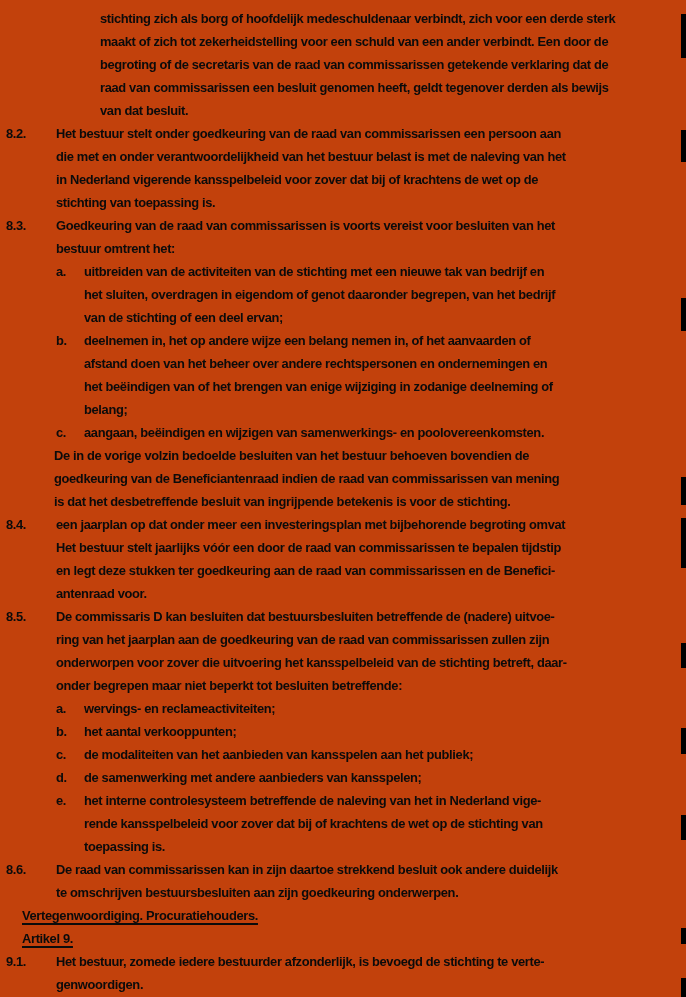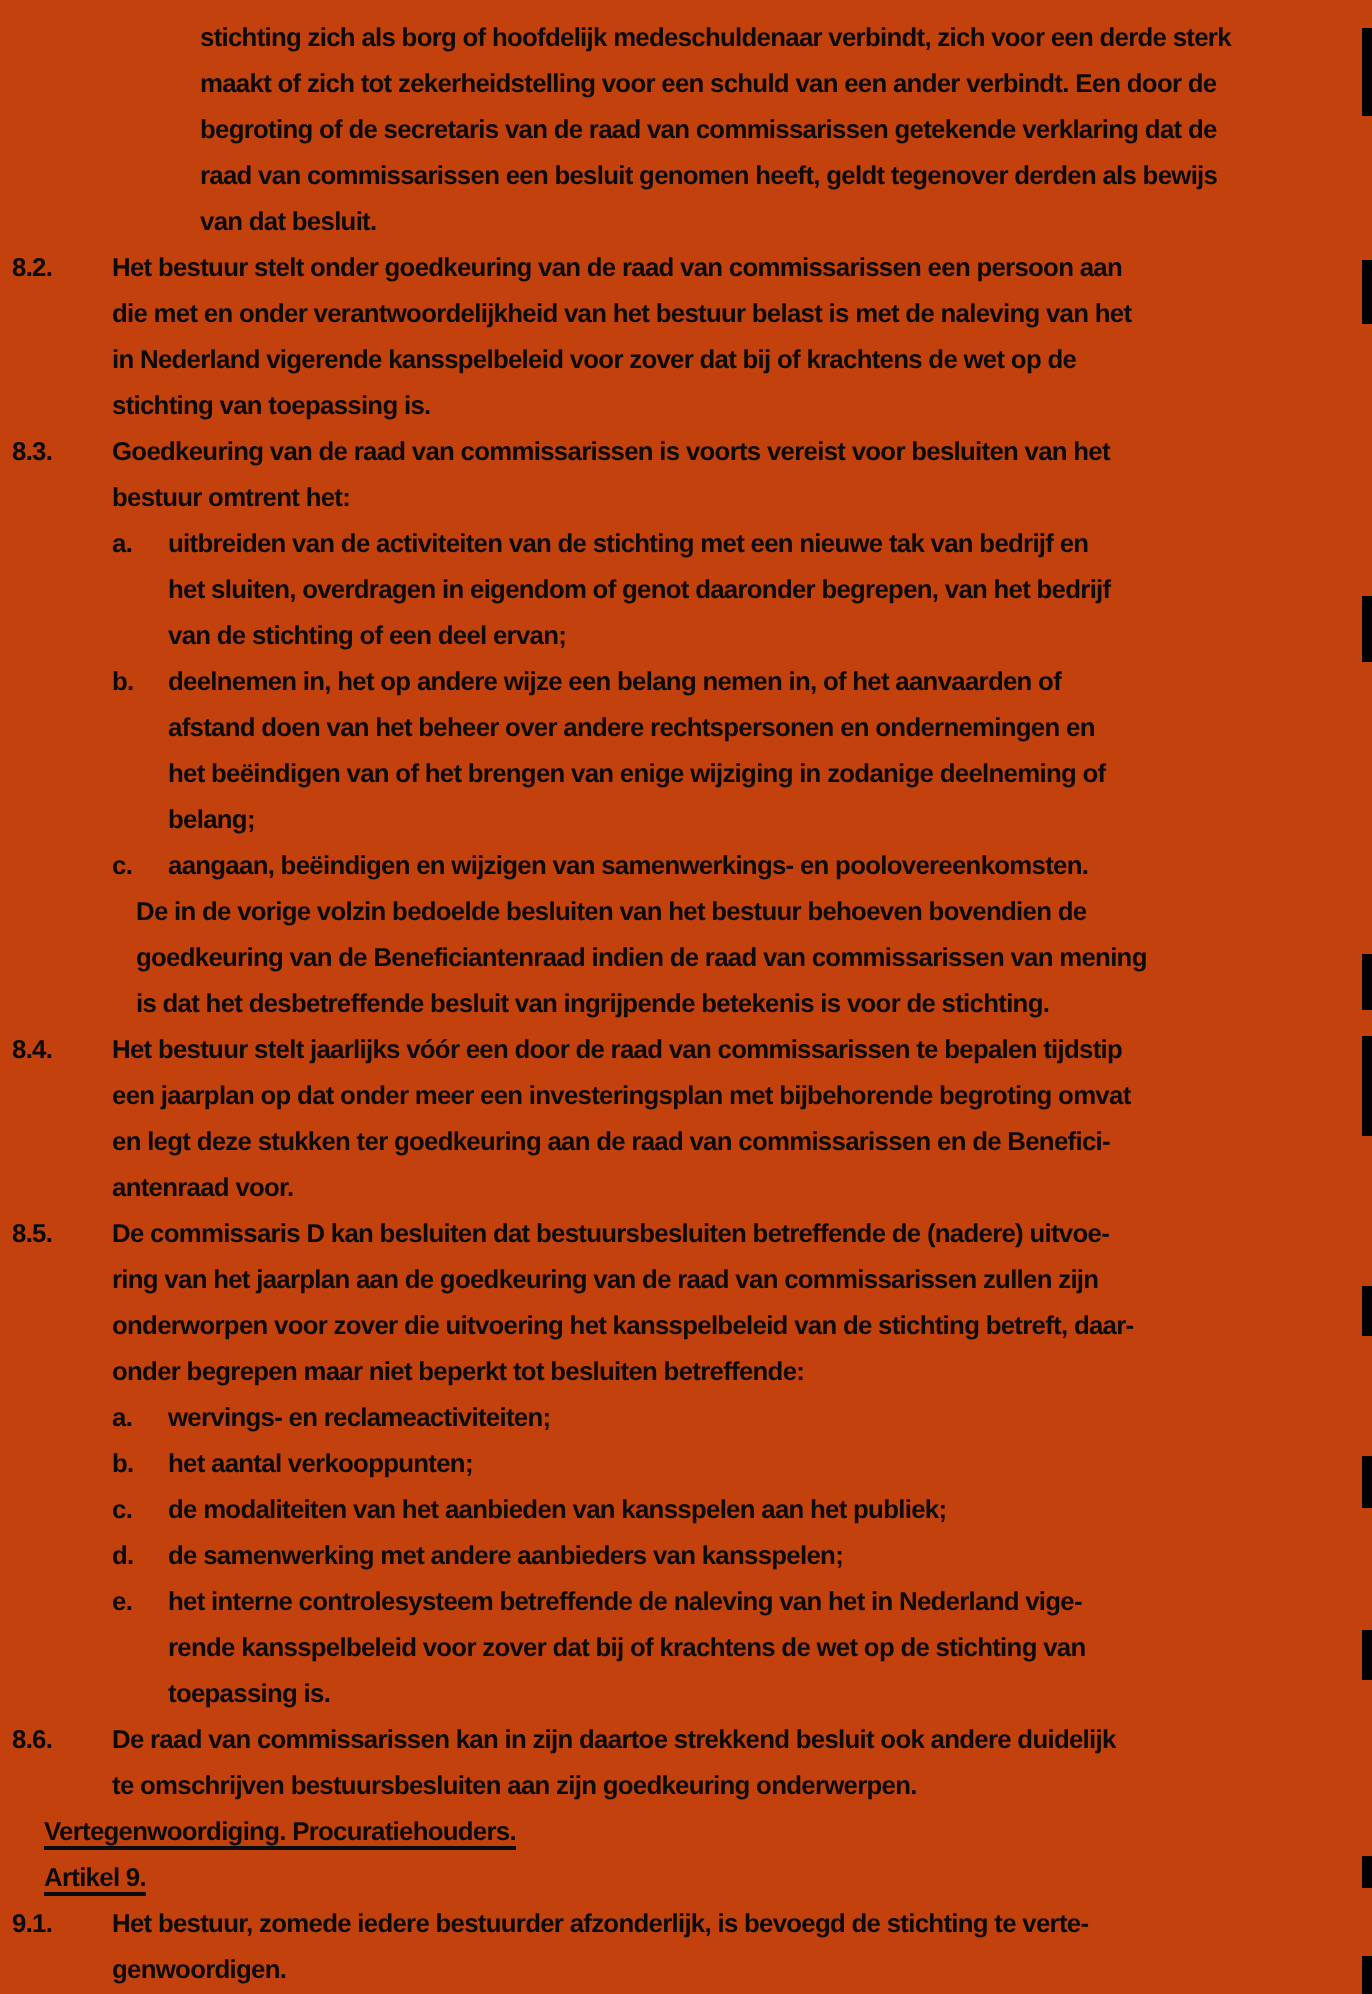--- a/index.html
+++ b/index.html
@@ -22,21 +22,21 @@
   .block .num {
     position:absolute; left:6px; top:0;
     white-space:nowrap;
   }
   .block .sub {
     position:absolute; left:56px; top:0;
     white-space:nowrap;
   }
   .block.numbered .lines { margin-left:56px; }
   .block.lettered .lines { margin-left:84px; }
-  .block.hang     .lines { margin-left:68px; }
+  .block.hang     .lines { margin-left:54px; }
   .block.cont     .lines { margin-left:100px; }
   .line { white-space:nowrap; height:23px; }
   .heading {
     margin-left:22px;
     height:23px;
     white-space:nowrap;
     text-decoration:underline;
     text-decoration-thickness:2px;
     text-underline-offset:3px;
   }
@@ -109,22 +109,22 @@
     <div class="lines">
       <div class="line">De in de vorige volzin bedoelde besluiten van het bestuur behoeven bovendien de</div>
       <div class="line">goedkeuring van de Beneficiantenraad indien de raad van commissarissen van mening</div>
       <div class="line">is dat het desbetreffende besluit van ingrijpende betekenis is voor de stichting.</div>
     </div>
   </div>
 
   <div class="block numbered">
     <span class="num">8.4.</span>
     <div class="lines">
+      <div class="line">een jaarplan op dat onder meer een investeringsplan met bijbehorende begroting omvat</div>
       <div class="line">Het bestuur stelt jaarlijks vóór een door de raad van commissarissen te bepalen tijdstip</div>
-      <div class="line">een jaarplan op dat onder meer een investeringsplan met bijbehorende begroting omvat</div>
       <div class="line">en legt deze stukken ter goedkeuring aan de raad van commissarissen en de Benefici-</div>
       <div class="line">antenraad voor.</div>
     </div>
   </div>
 
   <div class="block numbered">
     <span class="num">8.5.</span>
     <div class="lines">
       <div class="line">De commissaris D kan besluiten dat bestuursbesluiten betreffende de (nadere) uitvoe-</div>
       <div class="line">ring van het jaarplan aan de goedkeuring van de raad van commissarissen zullen zijn</div>

